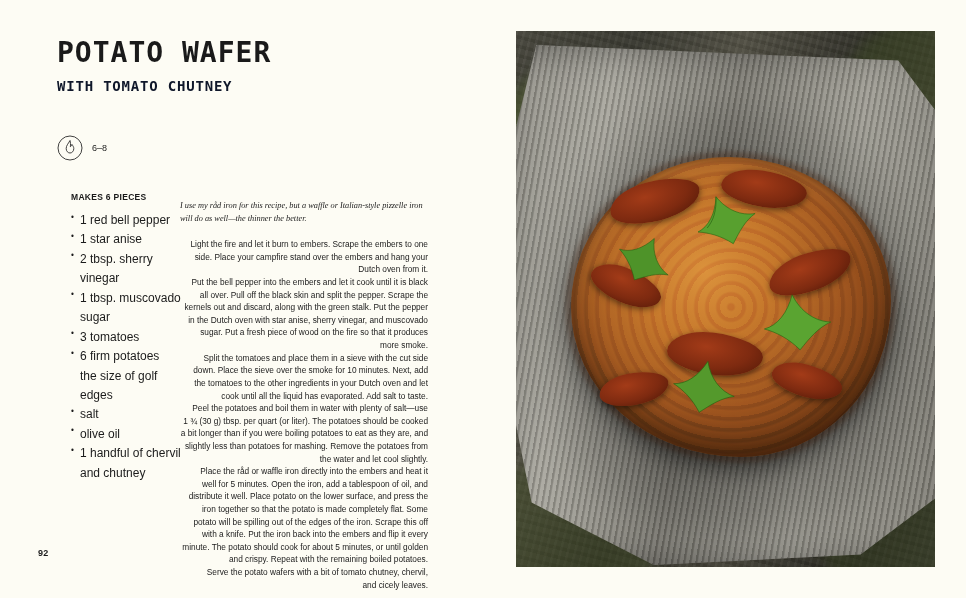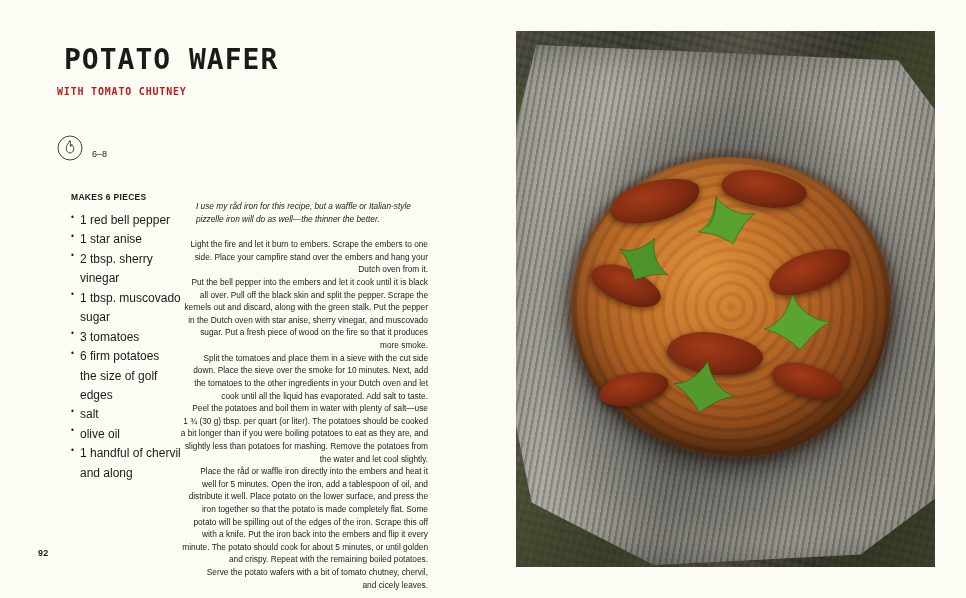--- a/index.html
+++ b/index.html
@@ -35,45 +35,45 @@
     left: 57px;
     top: 38px;
     width: 420px;
   }
   .recipe-title {
     font-family: "DejaVu Sans Mono", monospace;
     font-size: 28px;
     letter-spacing: 1.0px;
     font-weight: bold;
     color: #1a1a1a;
-    margin: 7px;
+    margin: 0;
     line-height: 1.1;
   }
   .recipe-subtitle {
     font-family: "DejaVu Sans Mono", monospace;
-    font-size: 10px;
+    font-size: 14px;
     letter-spacing: 0.8px;
     font-weight: bold;
-    color: #b91c1c;
+    color: #0f172a;
     margin: 10px 0 0 0;
     line-height: 1.1;
   }
 
   
   .meta-row {
     position: absolute;
     left: 57px;
     top: 135px;
     width: 420px;
     display: flex;
     align-items: flex-start;
   }
   .meta-item {
     display: flex;
-    align-items: flex-end;
+    align-items: flex-start;
   }
   .meta-icon {
     width: 26px;
     height: 26px;
     flex: 0 0 26px;
     margin-right: 9px;
     display: block;
   }
   .meta-text {
     font-size: 8.5px;
@@ -135,22 +135,23 @@
   .col-method {
     position: absolute;
     left: 180px;
     top: 200px;
     width: 248px;
   }
   .intro-note {
     font-size: 8.3px;
     line-height: 1.52;
     font-style: italic;
-    margin: 0 0 13px 16px;
-    color: #1b1b1b;
+    margin: 0 0 13px 0;
+    color: #1b1b1b;
+    font-family: Liberation Serif, serif;
   }
   .method p {
     font-size: 8.3px;
     line-height: 1.52;
     margin: 0;
     color: #1b1b1b;
     text-align: right;
   }
   .method p + p {
     text-indent: 11px;
@@ -298,21 +299,21 @@
         <li>1 red bell pepper</li>
         <li>1 star anise</li>
         <li>2 tbsp. sherry vinegar</li>
         <li>1 tbsp. muscovado sugar</li>
         <li>3 tomatoes</li>
         <li>6 firm potatoes</li>
         <li class="cont">the size of golf edges</li>
         <li>salt</li>
         <li>olive oil</li>
         <li>1 handful of chervil</li>
-        <li class="cont">and along</li>
+        <li class="cont">and chutney</li>
       </ul>
     </div>
 
     <div class="col-method">
       <p class="intro-note">I use my råd iron for this recipe, but a waffle or Italian-style pizzelle iron will do as well—the thinner the better.</p>
       <div class="method">
         <p>Light the fire and let it burn to embers. Scrape the embers to one side. Place your campfire stand over the embers and hang your Dutch oven from it.</p>
         <p>Put the bell pepper into the embers and let it cook until it is black all over. Pull off the black skin and split the pepper. Scrape the kernels out and discard, along with the green stalk. Put the pepper in the Dutch oven with star anise, sherry vinegar, and muscovado sugar. Put a fresh piece of wood on the fire so that it produces more smoke.</p>
         <p>Split the tomatoes and place them in a sieve with the cut side down. Place the sieve over the smoke for 10 minutes. Next, add the tomatoes to the other ingredients in your Dutch oven and let cook until all the liquid has evaporated. Add salt to taste.</p>
         <p>Peel the potatoes and boil them in water with plenty of salt—use 1 ¾ (30 g) tbsp. per quart (or liter). The potatoes should be cooked a bit longer than if you were boiling potatoes to eat as they are, and slightly less than potatoes for mashing. Remove the potatoes from the water and let cool slightly.</p>

